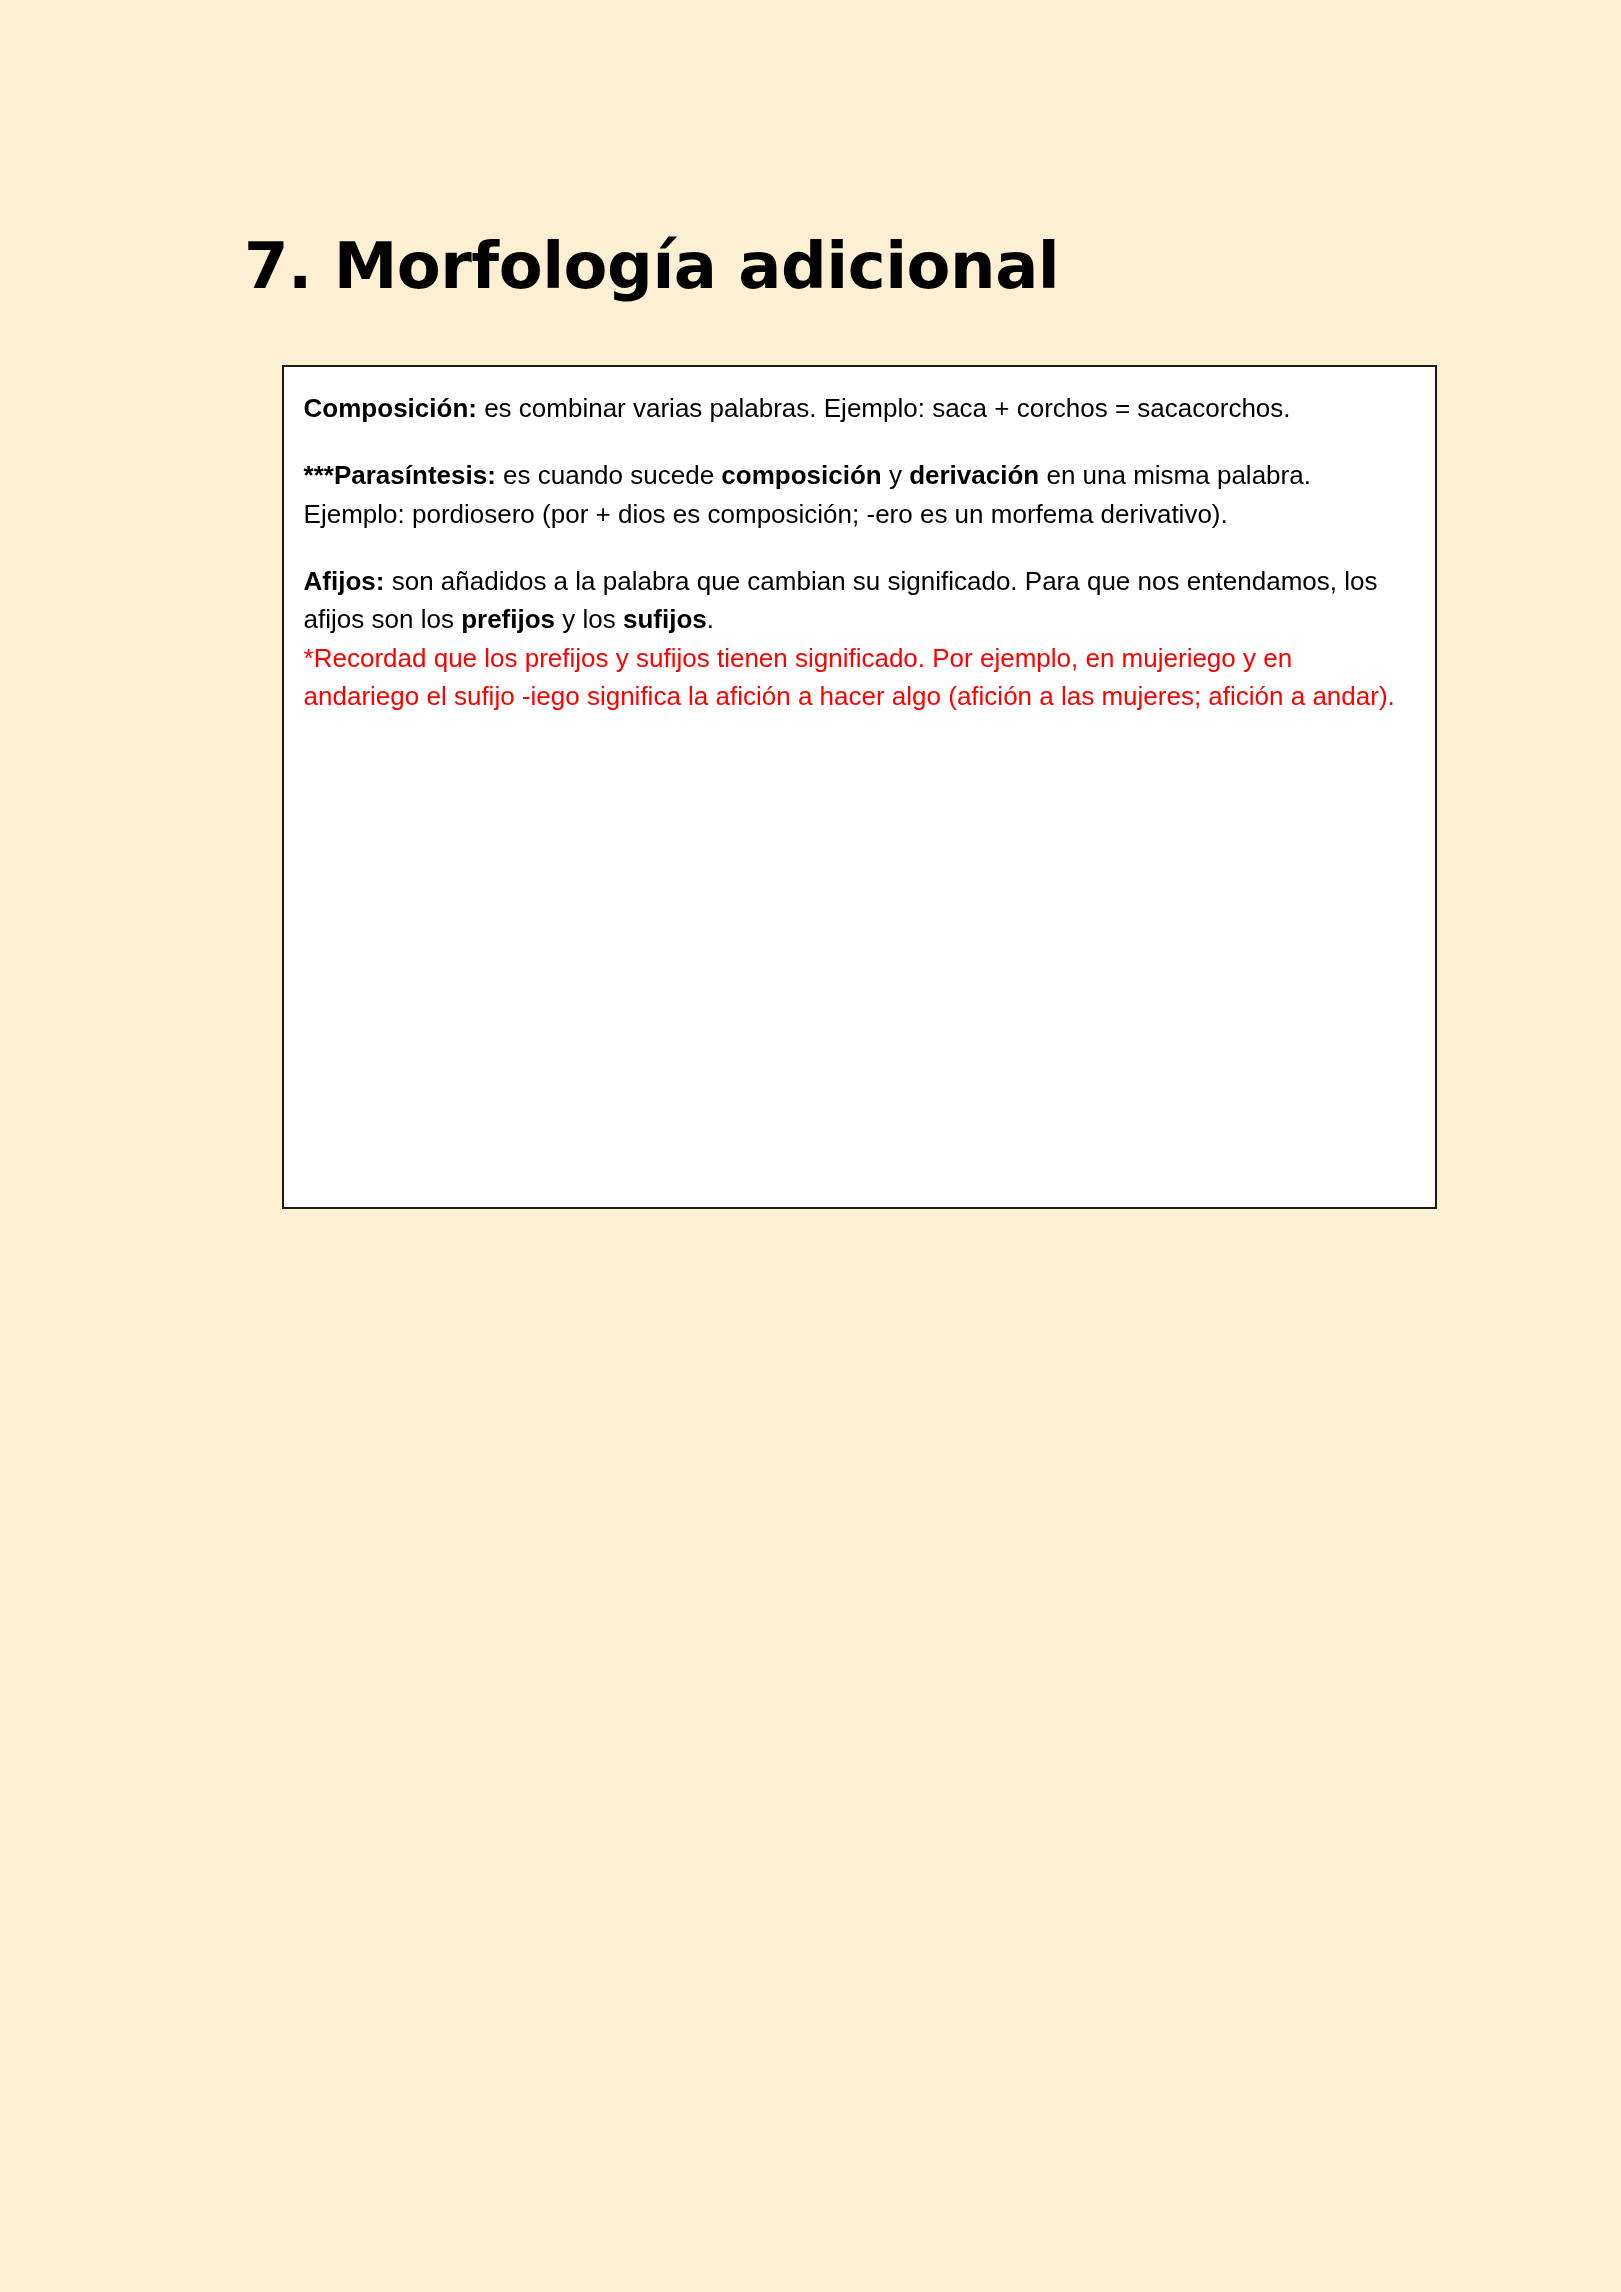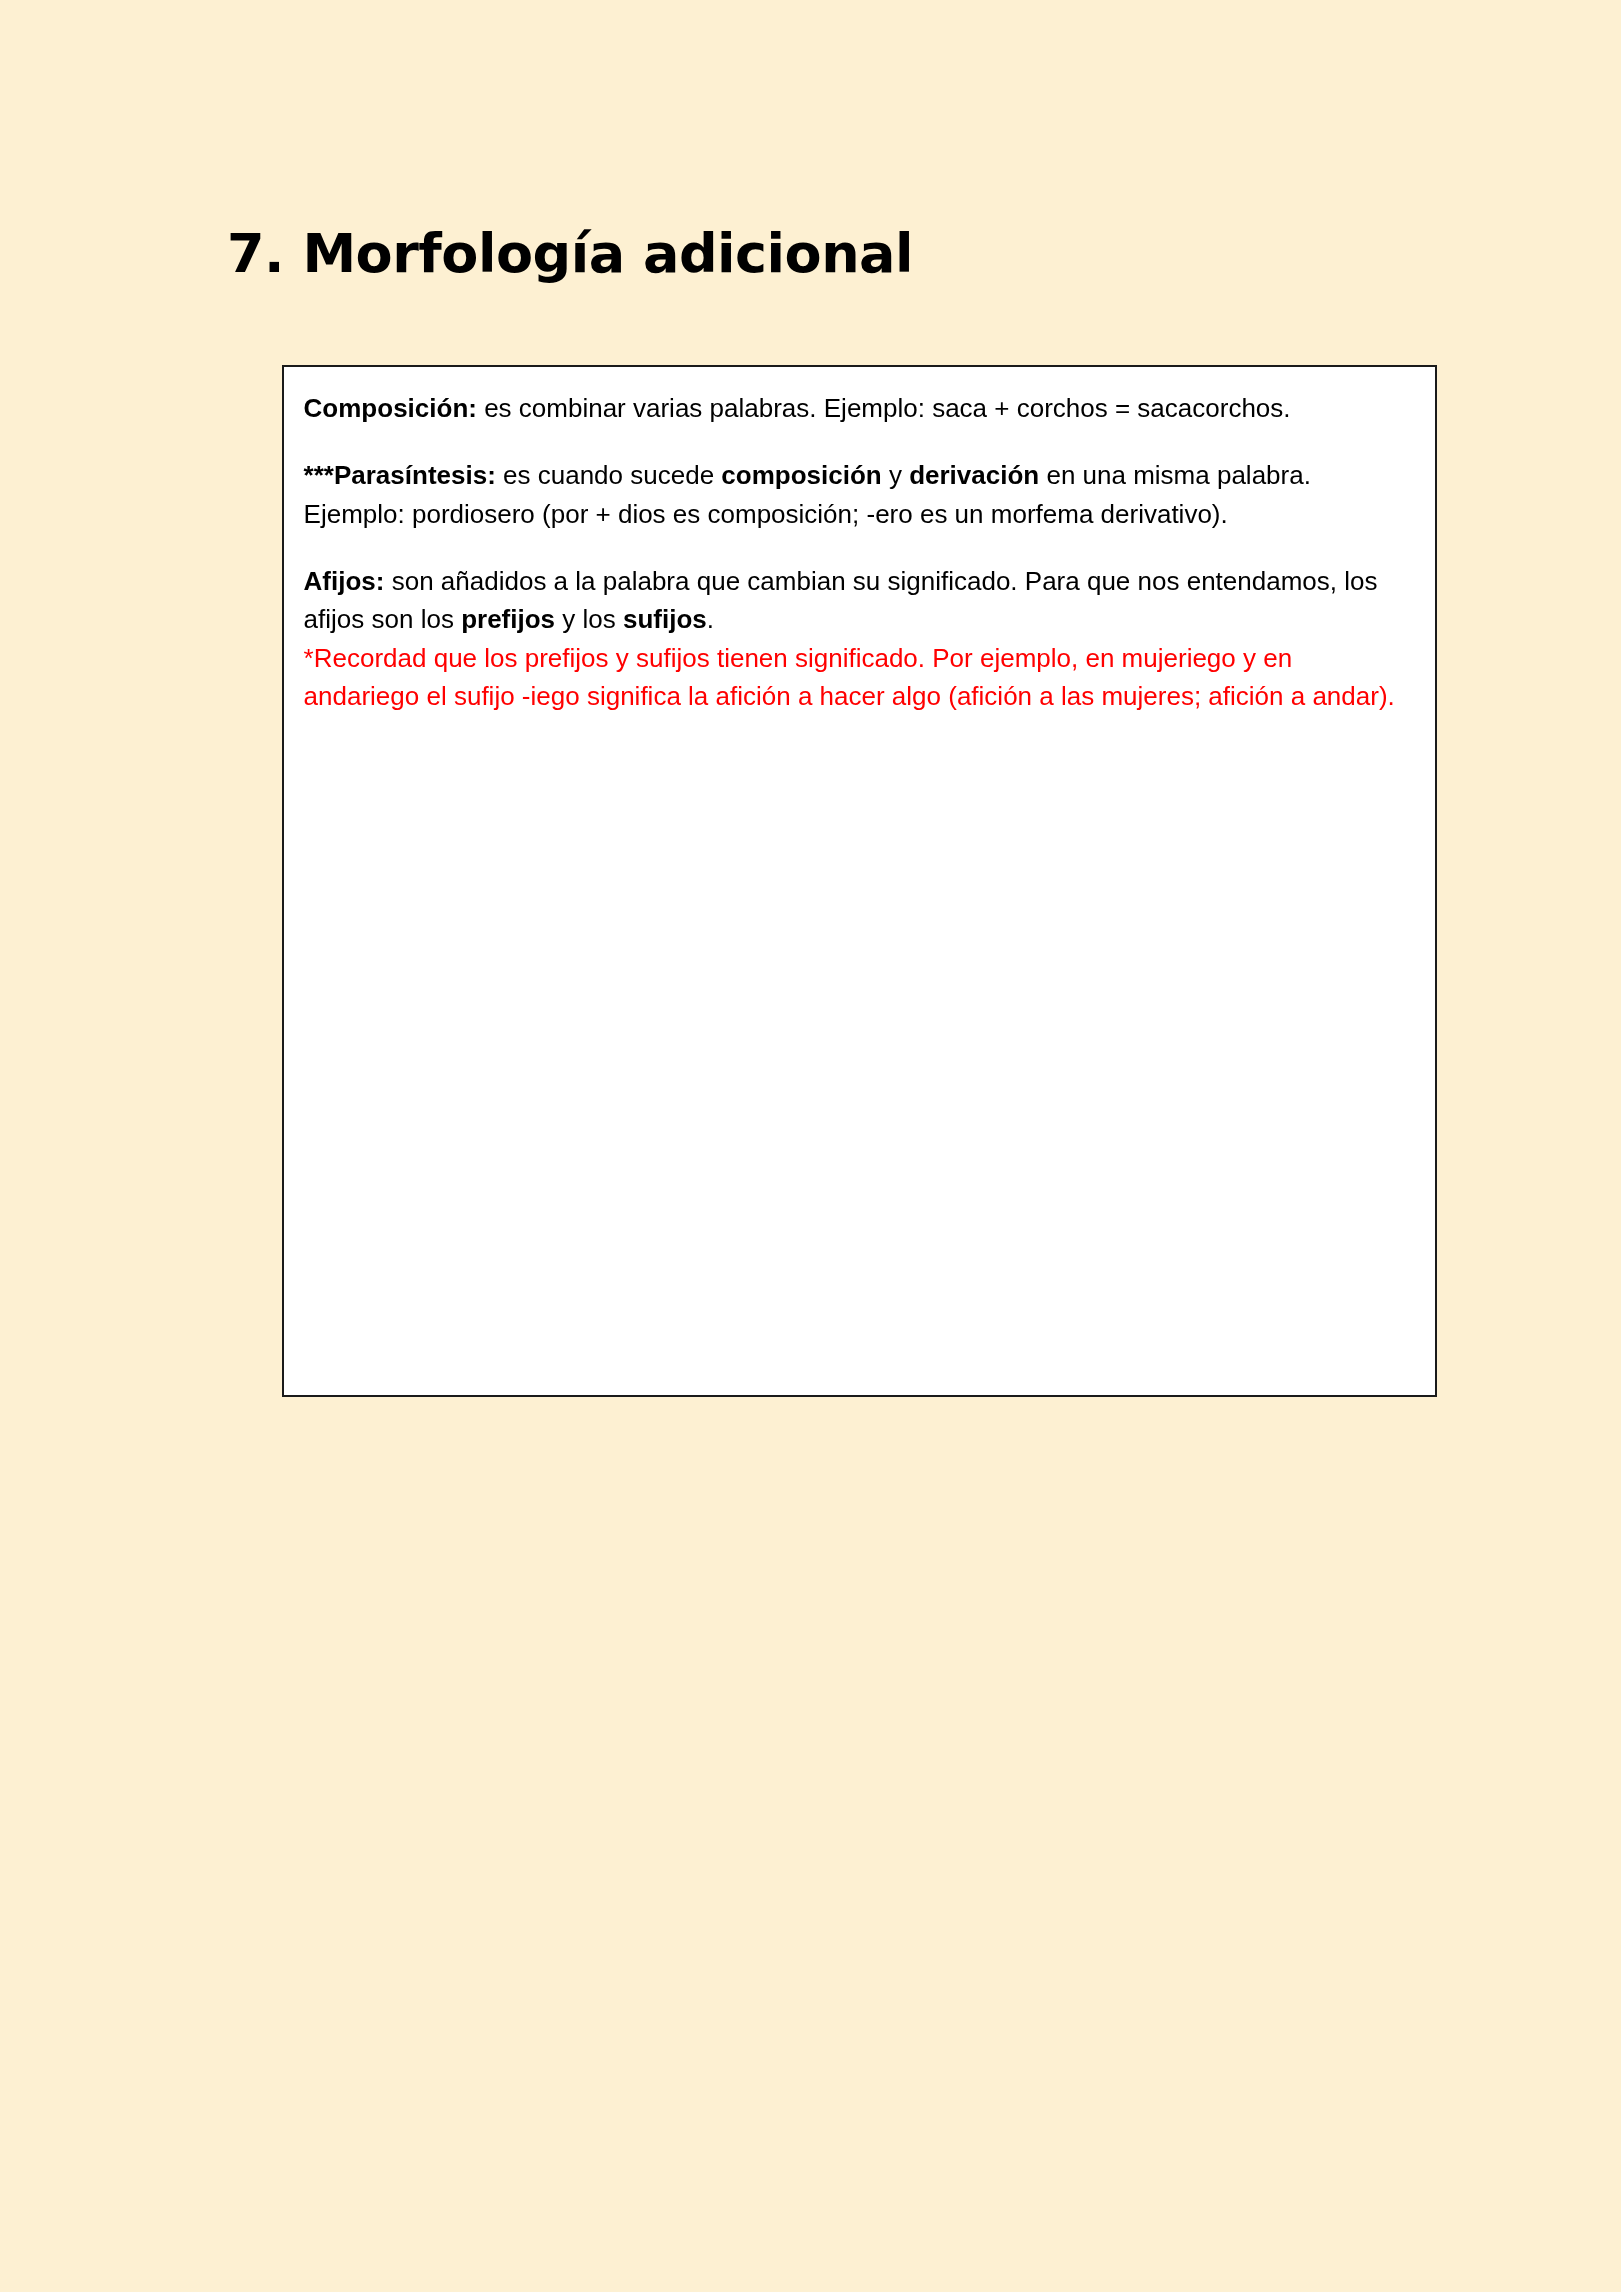--- a/index.html
+++ b/index.html
@@ -18,39 +18,39 @@
   .page {
     position: relative;
     width: 1621px;
     height: 2293px;
     box-sizing: border-box;
   }
 
   
   .page-title {
     position: absolute;
-    left: 227px;
+    left: 244px;
     top: 188px;
     width: 1176px;
     font-family: "DejaVu Sans", sans-serif;
-    font-size: 54px;
+    font-size: 64px;
     font-weight: bold;
     line-height: 1.12;
     color: #000000;
     letter-spacing: -0.5px;
     white-space: nowrap;
   }
 
   
   .note-box {
     position: absolute;
     left: 282px;
     top: 365px;
     width: 1155px;
-    height: 1032px;
+    height: 844px;
     box-sizing: border-box;
     background: #ffffff;
     border: 2px solid #1a1a1a;
     padding: 21.6px 25.5px 19.6px 19.6px;
   }
 
   .note-body {
     font-family: "Liberation Sans", sans-serif;
     font-size: 26px;
     line-height: 1.48;

